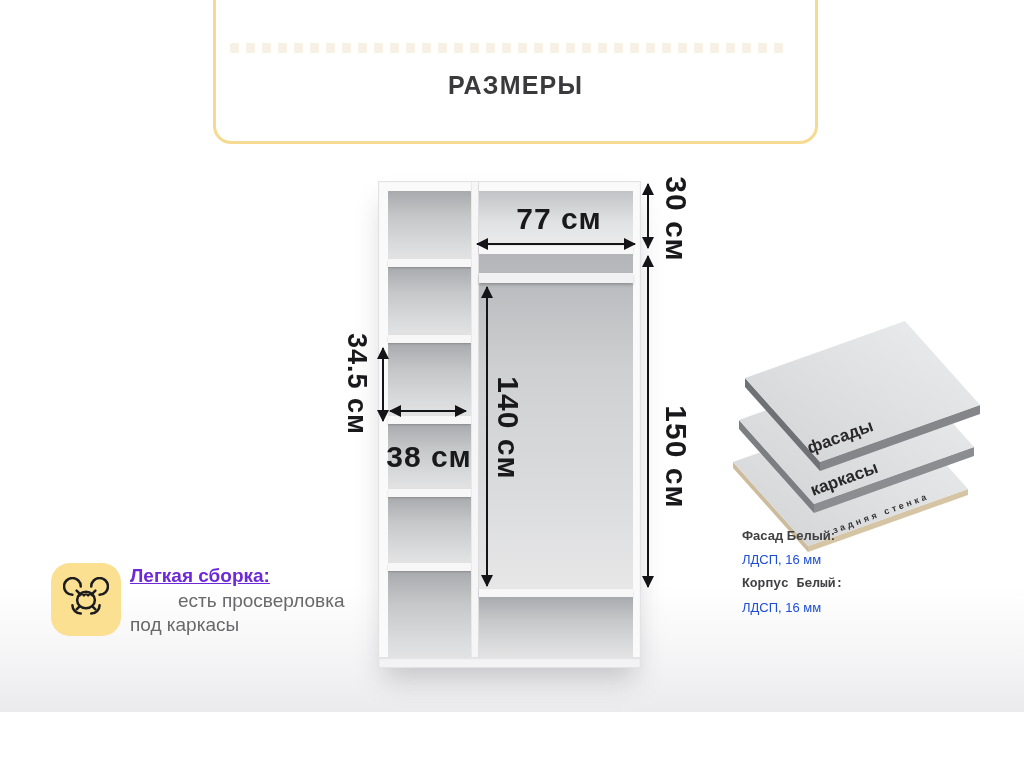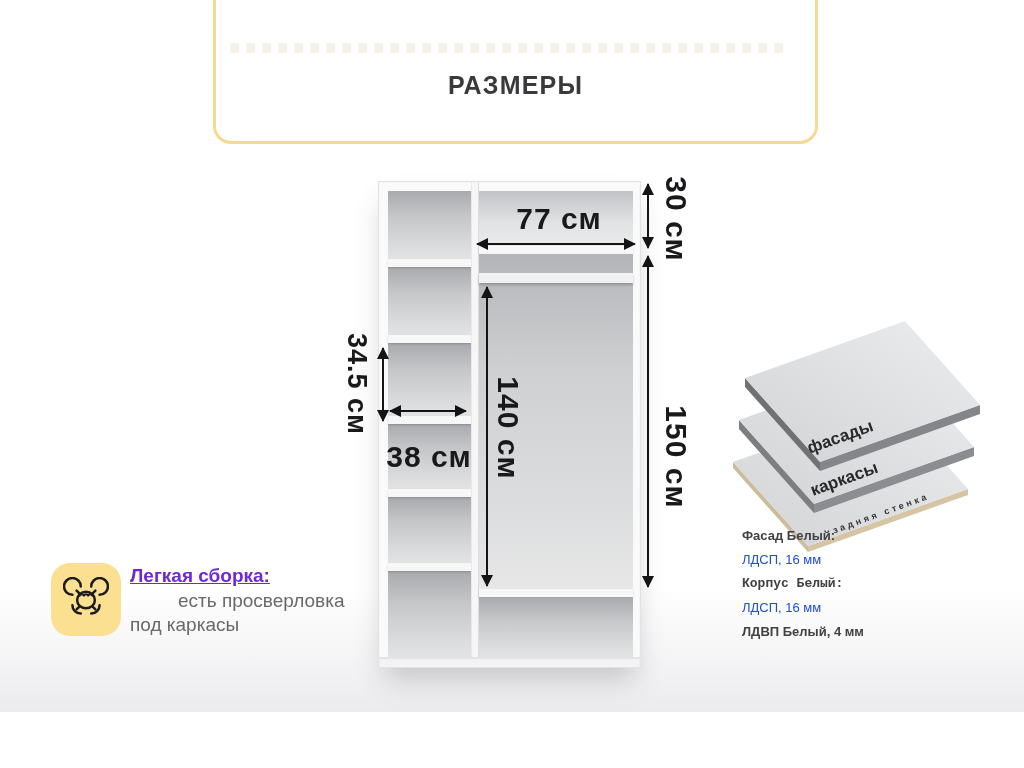--- a/index.html
+++ b/index.html
@@ -174,15 +174,14 @@
       <polygon points="98,144 258,87 258,96 98,153" fill="#85868a"></polygon>
       <polygon points="23,60 183,3 258,87 98,144" fill="url(#gPanel)"></polygon>
       <text transform="translate(120,124) rotate(-20)" text-anchor="middle" font-size="17" font-weight="700" fill="#28282a">фасады</text>
     </g>
   </svg>
 
   <div class="mat-line mat-bold" style="top:528px;">Фасад Белый:</div>
   <div class="mat-line mat-reg" style="top:552px;">ЛДСП, 16 мм</div>
   <div class="mat-line mat-bold" style="top:576px;font-family:Liberation Mono, monospace;">Корпус Белый:</div>
   <div class="mat-line mat-reg" style="top:600px;">ЛДСП, 16 мм</div>
-  <div class="mat-line mat-bold" style="top:624px;">ЛДВП Белый, 4 мм</div>
 
 </div>
 
 </body></html>

